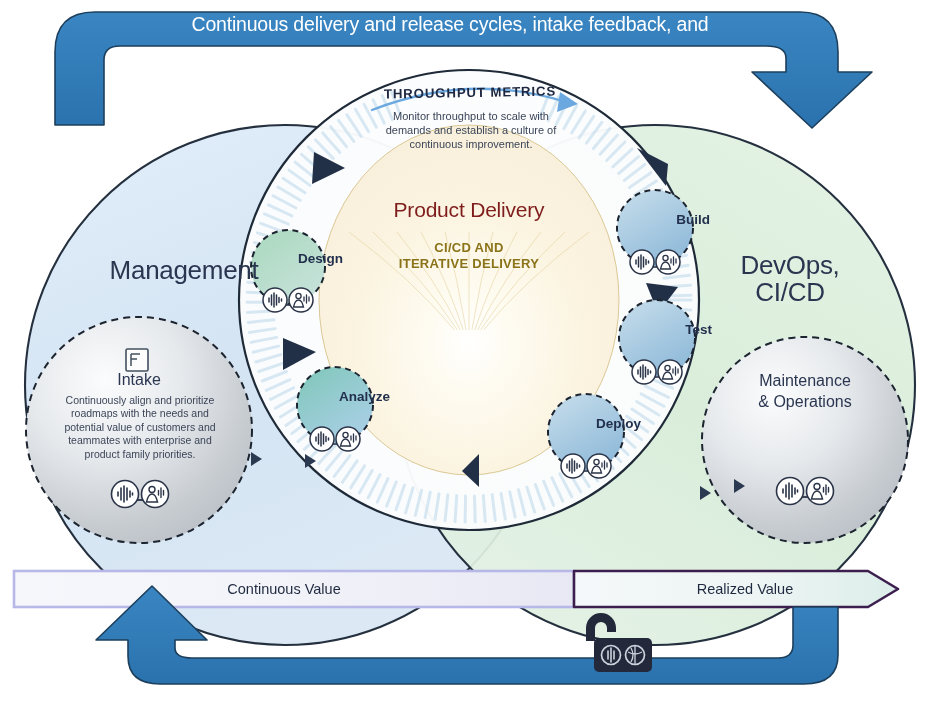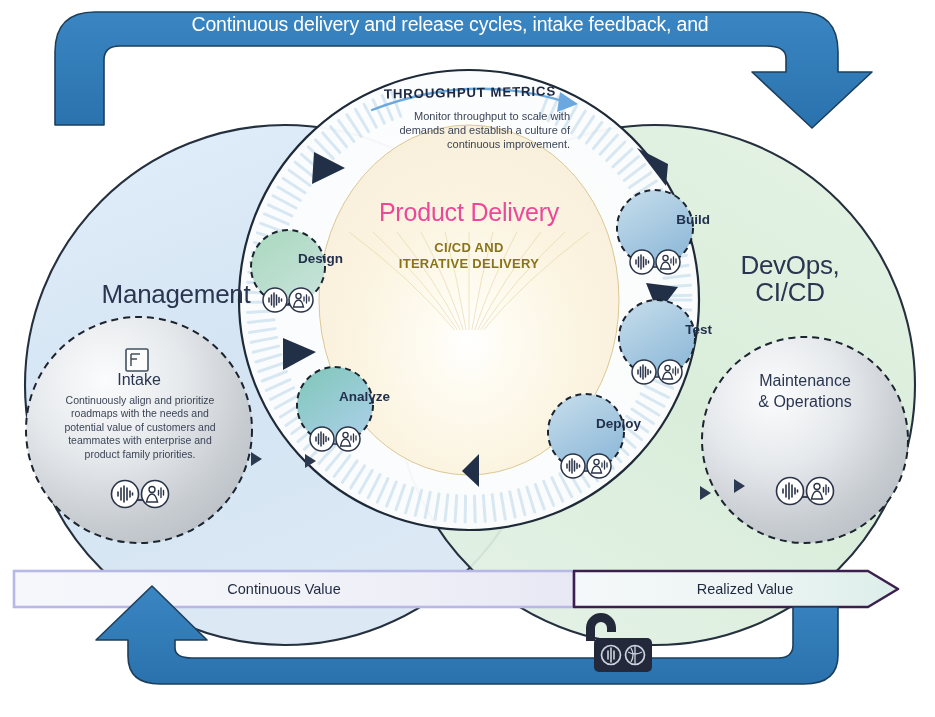--- a/index.html
+++ b/index.html
@@ -7,25 +7,25 @@
   #stage{position:relative;width:935px;height:717px;overflow:hidden;background:#fff;}
   #stage svg{position:absolute;left:0;top:0;}
   .lbl{position:absolute;text-align:center;color:#26304a;line-height:1.18;pointer-events:none;}
   .hdr-txt{
     position:absolute;left:120px;top:9px;width:660px;height:30px;
     color:#ffffff;font-size:19.5px;font-weight:normal;letter-spacing:-.2px;
     text-align:center;line-height:30px;white-space:nowrap;
   }
   .big-ttl{font-size:26px;font-weight:400;letter-spacing:-.3px;color:#2a3550;}
   .mid-ttl{font-size:16px;font-weight:400;color:#2a3550;}
-  .sml{font-size:11px;color:#3b4558;line-height:1.26;text-align:right;}
+  .sml{font-size:11px;color:#3b4558;line-height:1.26;}
   .sml2{font-size:10.5px;color:#3b4558;line-height:1.28;}
   .stage-lbl{font-size:13.5px;font-weight:bold;color:#22304d;text-align:right;}
   .tp-ttl{font-size:13.2px;font-weight:bold;color:#1d2740;letter-spacing:.9px;}
-  .pd-ttl{font-size:25px;color:#ec4899;font-weight:400;letter-spacing:-.2px;}
+  .pd-ttl{font-size:21px;color:#7f1d1d;font-weight:400;letter-spacing:-.2px;}
   .cicd{font-size:13px;font-weight:bold;color:#8a7318;letter-spacing:.3px;line-height:1.25;}
   .valbar-lbl{font-size:14.5px;color:#1f2940;}
 </style>
 </head>
 <body>
 
 <div id="stage">
 
   <svg width="935" height="717" viewBox="0 0 935 717">
     <defs>
@@ -407,21 +407,21 @@
 
   <div class="hdr-txt">Continuous delivery and release cycles, intake feedback, and</div>
 
   <div class="lbl tp-ttl" style="left:355px;top:85px;width:230px;transform:rotate(-1deg);">THROUGHPUT METRICS</div>
   <div class="lbl sml" style="left:372px;top:110px;width:198px;">Monitor throughput to scale with demands and establish a culture of continuous improvement.</div>
 
   <div class="lbl pd-ttl" style="left:349px;top:198px;width:240px;">Product Delivery</div>
   <div class="lbl cicd" style="left:389px;top:240px;width:160px;">CI/CD AND</div>
   <div class="lbl cicd" style="left:379px;top:256px;width:180px;">ITERATIVE DELIVERY</div>
 
-  <div class="lbl big-ttl" style="left:52px;top:255px;width:248px;margin-top:24px;">Management</div>
+  <div class="lbl big-ttl" style="left:60px;top:255px;width:248px;">Management</div>
 
   <div class="lbl mid-ttl" style="left:84px;top:371px;width:110px;">Intake</div>
   <div class="lbl sml2" style="left:54px;top:394px;width:172px;">Continuously align and prioritize roadmaps with the needs and potential value of customers and teammates with enterprise and product family priorities.</div>
 
   <div class="lbl big-ttl" style="left:700px;top:250px;width:180px;">DevOps,</div>
   <div class="lbl big-ttl" style="left:700px;top:277px;width:180px;">CI/CD</div>
 
   <div class="lbl mid-ttl" style="left:715px;top:372px;width:180px;">Maintenance</div>
   <div class="lbl mid-ttl" style="left:715px;top:393px;width:180px;">&amp; Operations</div>
 

